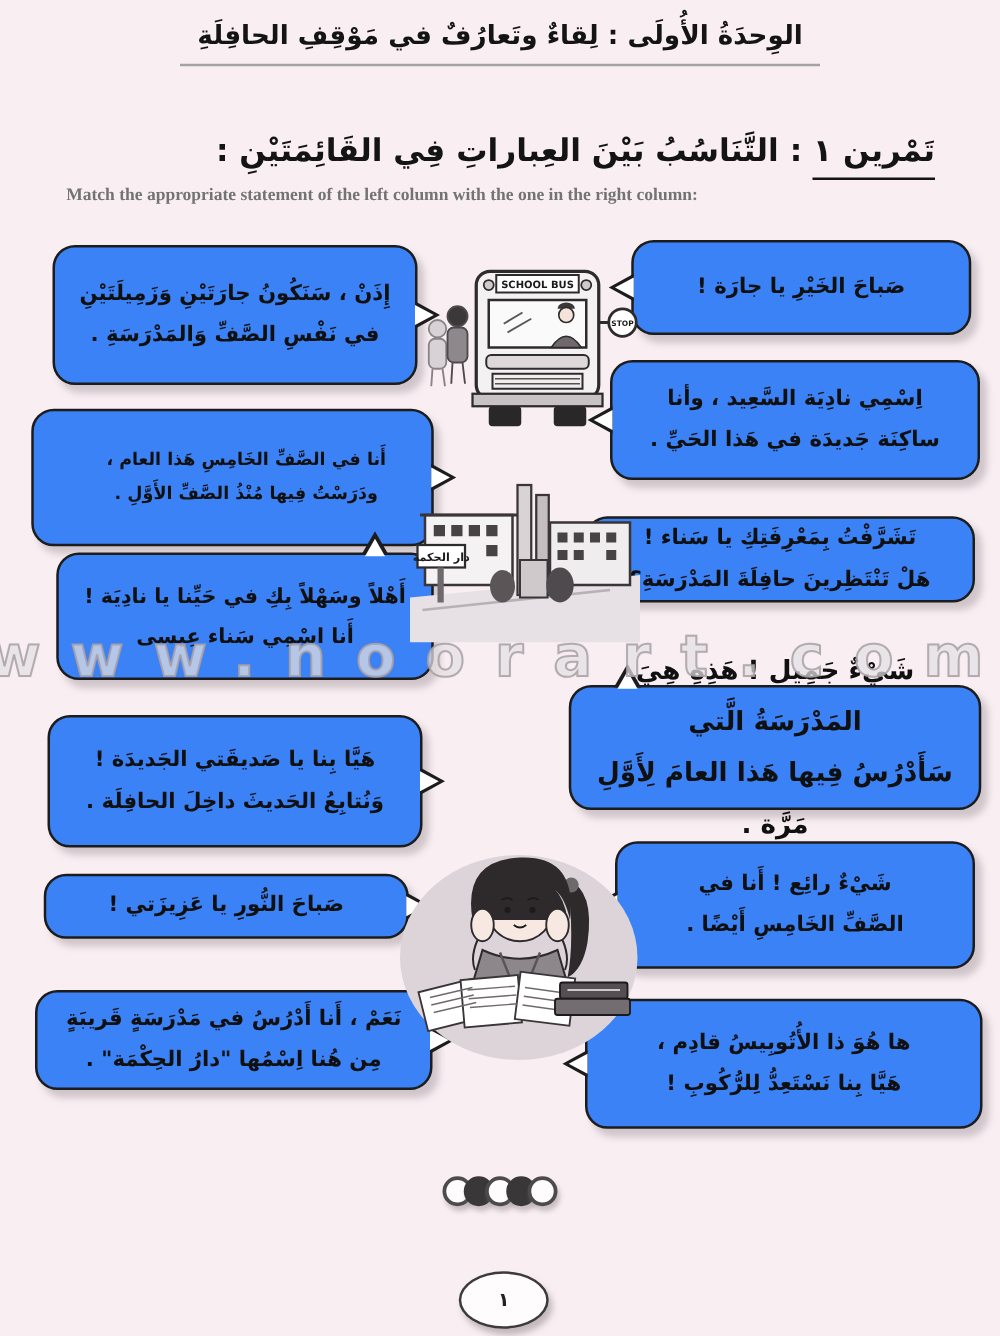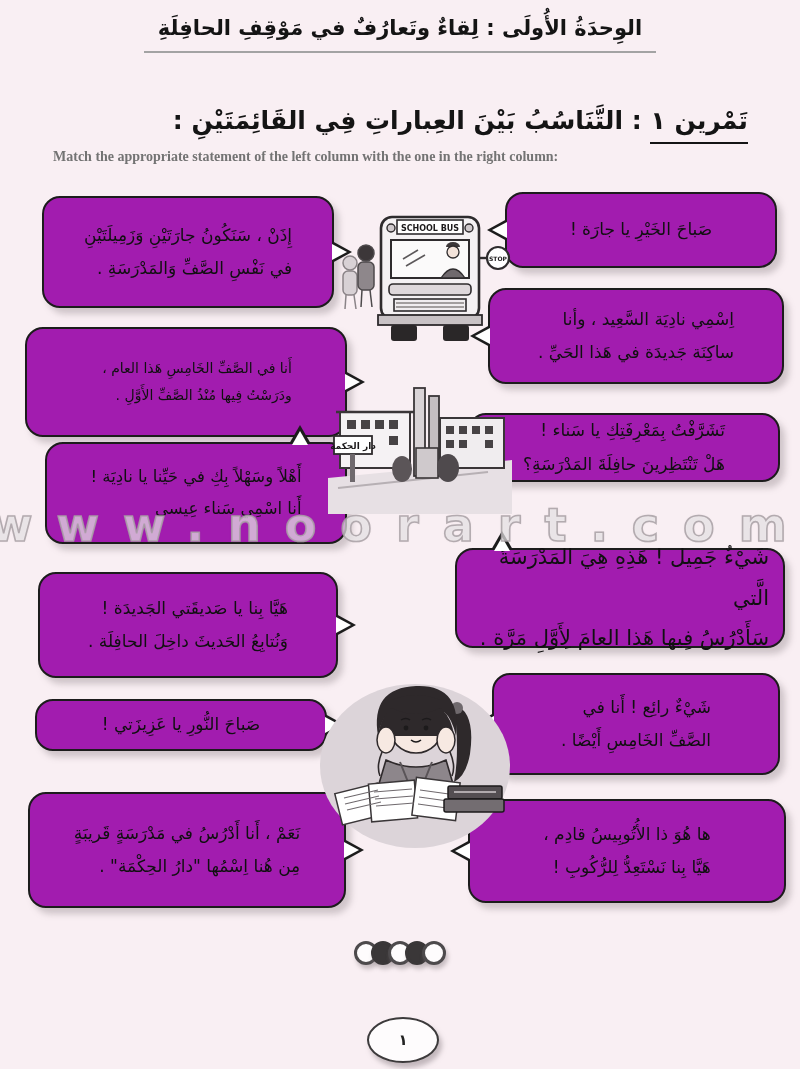--- a/index.html
+++ b/index.html
@@ -22,25 +22,25 @@
   }
   .exercise-label{border-bottom:2.5px solid #141414;padding-bottom:7px;}
   .instruction-en{
     position:absolute;top:149px;left:53px;
     font-family:"Liberation Serif","DejaVu Serif",serif;
     font-weight:bold;font-size:14px;color:#737373;
   }
 
   
   .bubble{
-    position:absolute;background:#a21caf;border:2px solid #1c1c1c;border-radius:18px;
+    position:absolute;background:#3b82f6;border:2px solid #1c1c1c;border-radius:18px;
     box-shadow:5px 6px 6px rgba(130,118,124,.35);
     display:flex;align-items:center;justify-content:center;
-    padding:6px 14px;direction:rtl;
-    font-weight:normal;font-size:17px;line-height:1.95;color:#101010;
+    padding:6px 14px;direction:rtl;text-align:center;
+    font-weight:bold;font-size:17px;line-height:1.95;color:#101010;
     white-space:pre-line;box-sizing:border-box;
   }
   .tail-left::before{content:"";position:absolute;left:-20px;top:50%;margin-top:-11px;
     border-style:solid;border-width:11px 20px 11px 0;
     border-color:transparent #1c1c1c transparent transparent;}
   .tail-left::after{content:"";position:absolute;left:-15px;top:50%;margin-top:-8px;
     border-style:solid;border-width:8px 15px 8px 0;
     border-color:transparent #fff transparent transparent;}
   .tail-right::before{content:"";position:absolute;right:-20px;top:50%;margin-top:-11px;
     border-style:solid;border-width:11px 0 11px 20px;
@@ -66,21 +66,21 @@
   .b-r2{left:488px;top:288px;width:296px;height:96px;}
   .b-r3{left:468px;top:413px;width:312px;height:69px;}
   .b-r4{left:455px;top:548px;width:330px;height:100px;font-size:21px;}
   .b-r5{left:492px;top:673px;width:288px;height:102px;}
   .b-r6{left:468px;top:799px;width:318px;height:104px;}
   .b-l1{left:42px;top:196px;width:292px;height:112px;}
   .b-l2{left:25px;top:327px;width:322px;height:110px;font-size:14px;padding-left:36px;}
   .b-l3{left:45px;top:442px;width:302px;height:102px;font-size:16.5px;}
   .b-l4{left:38px;top:572px;width:300px;height:106px;}
   .b-l5{left:35px;top:699px;width:292px;height:52px;}
-  .b-l6{left:28px;top:792px;width:318px;height:116px;}
+  .b-l6{left:28px;top:792px;width:318px;height:80px;}
 
   
   .illu{position:absolute;}
   .illu-bus{left:333px;top:203px;width:178px;height:142px;}
   .illu-school{left:328px;top:376px;width:184px;height:138px;}
   .illu-girl{left:316px;top:664px;width:198px;height:188px;}
 
   
   .watermark{
     position:absolute;top:498px;left:-10px;width:820px;text-align:center;

